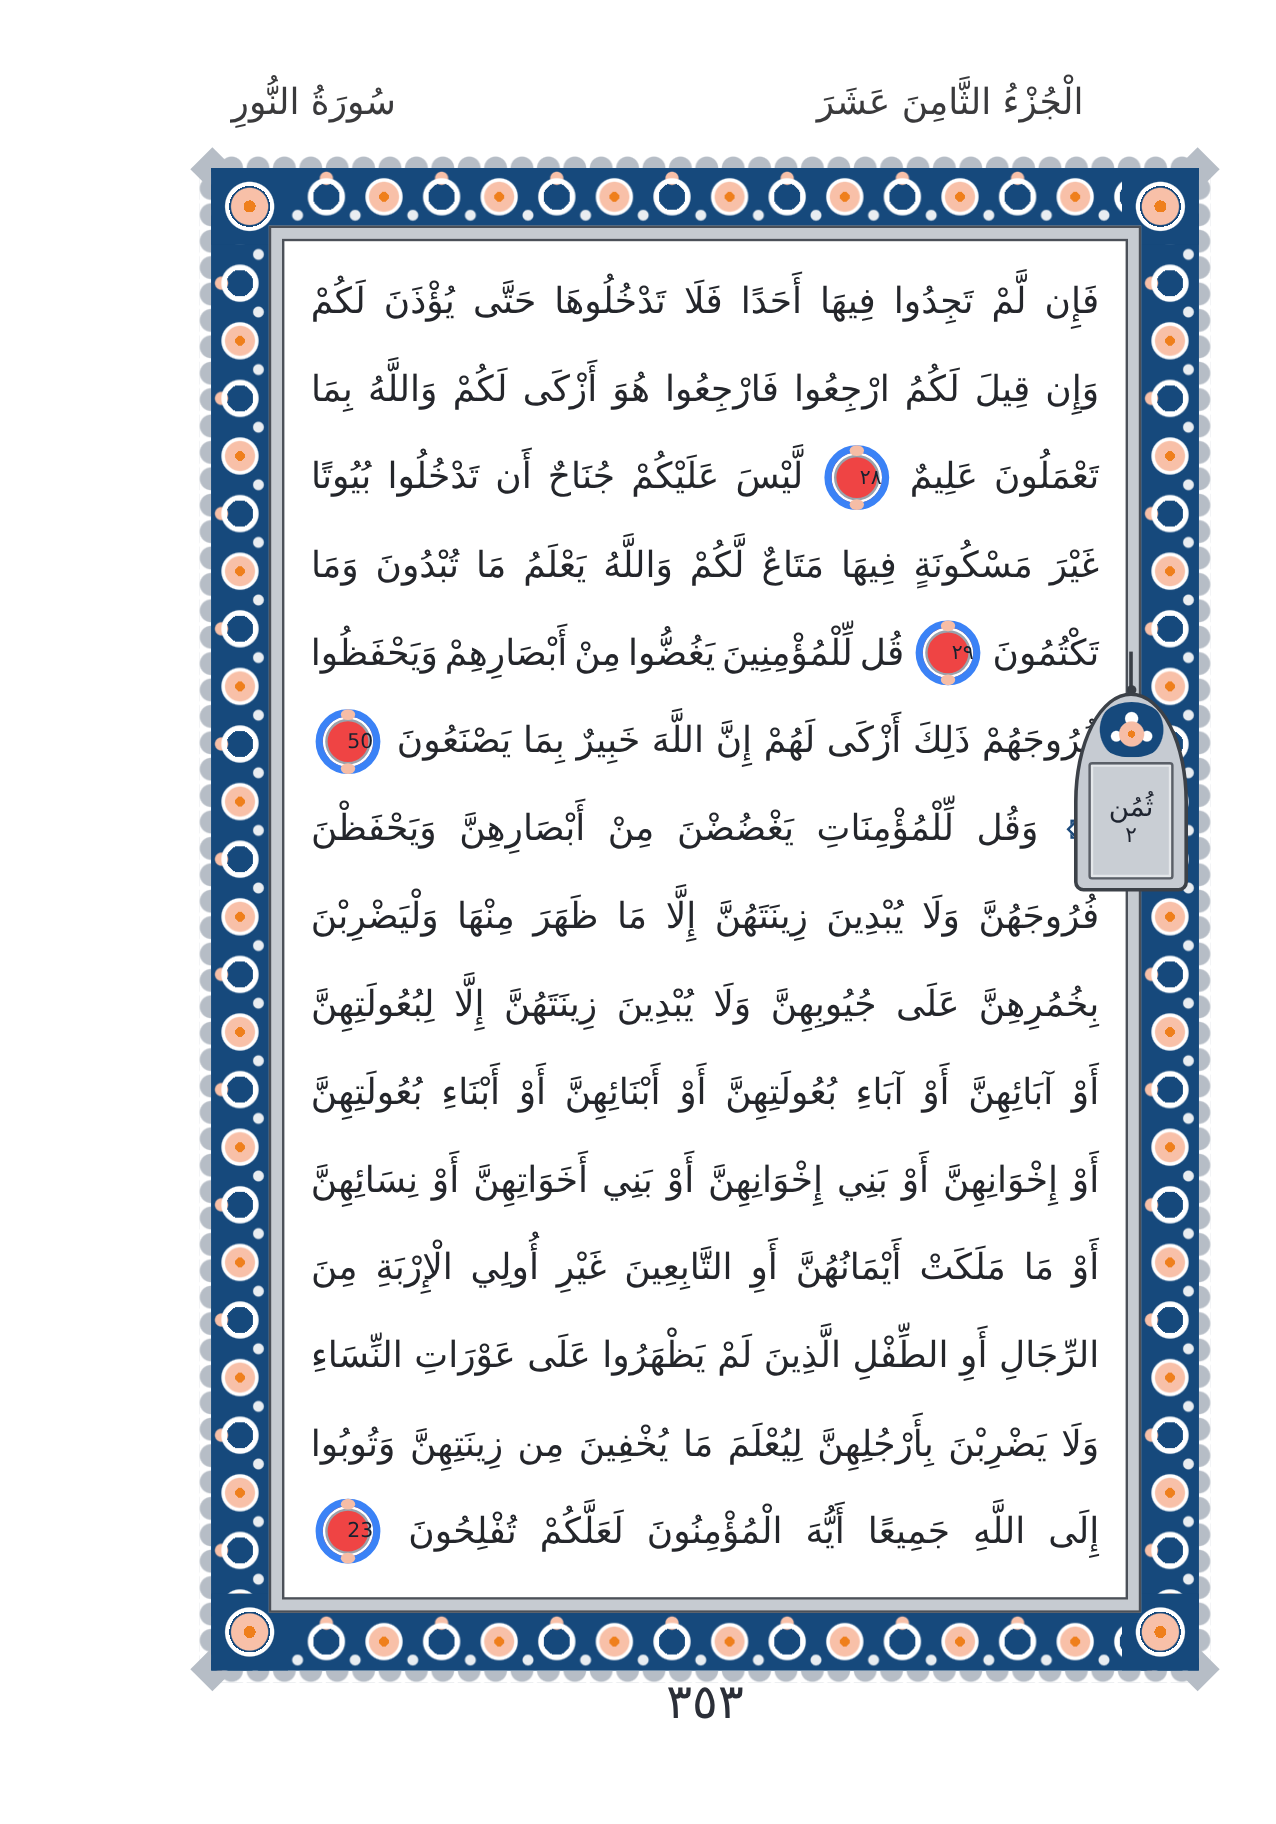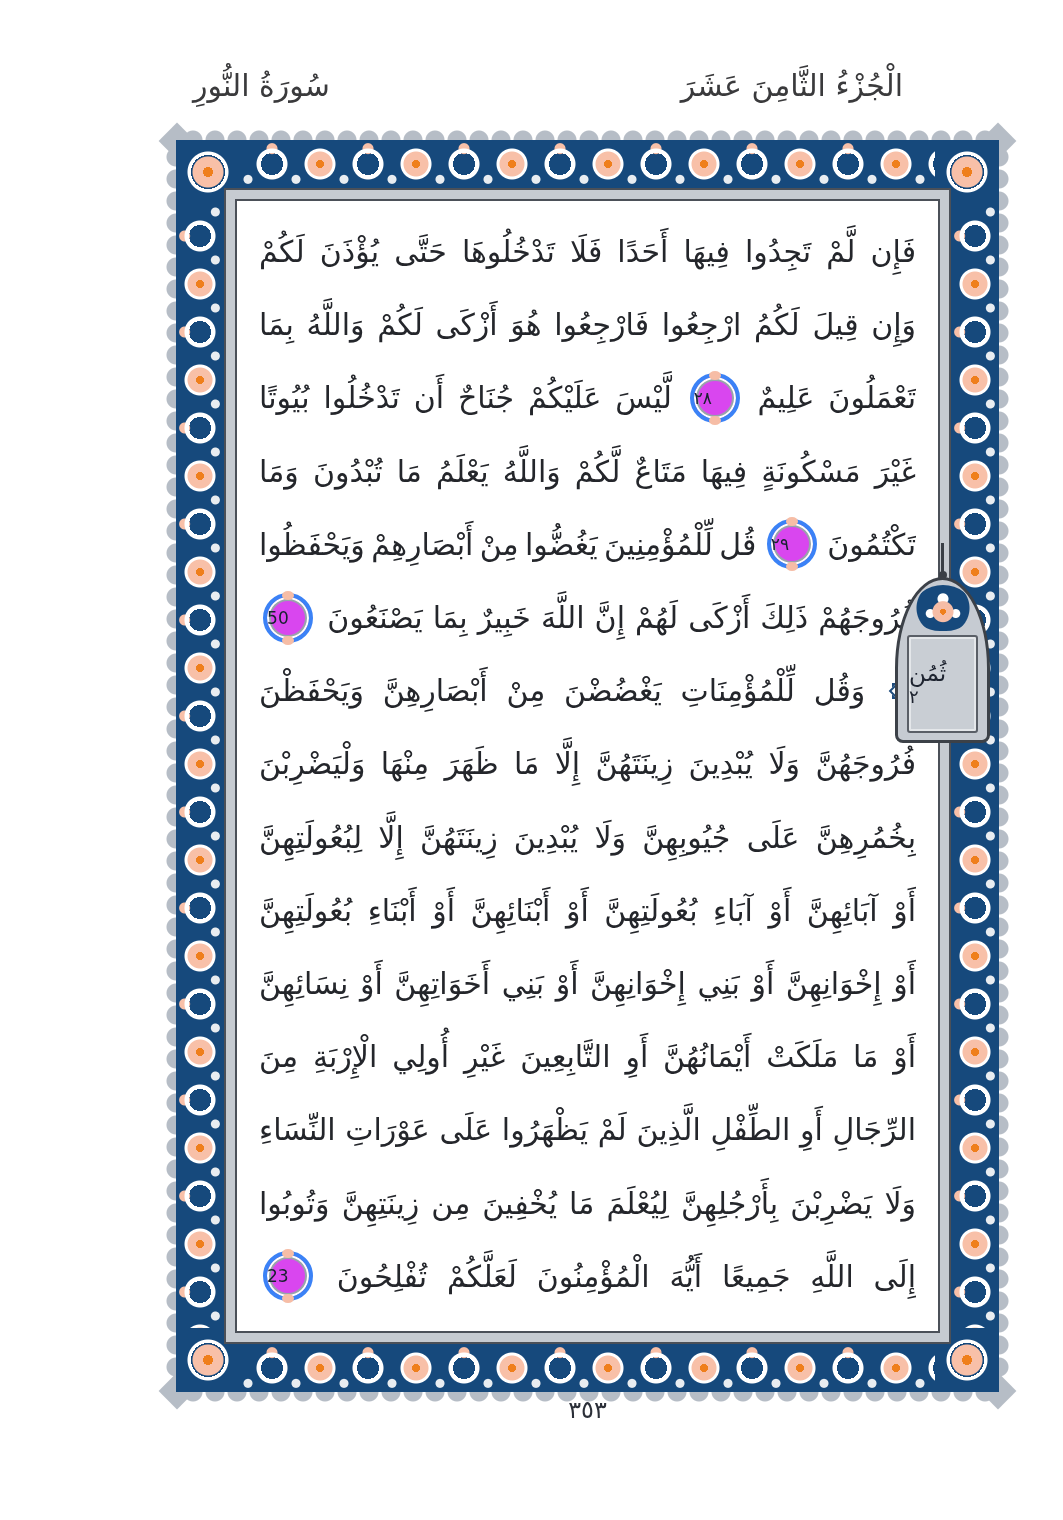--- a/index.html
+++ b/index.html
@@ -58,23 +58,23 @@
   .tip.tl{top:-12px;left:-12px;} .tip.tr{top:-12px;right:-12px;}
   .tip.bl{bottom:-12px;left:-12px;} .tip.br{bottom:-12px;right:-12px;}
   
   .inner-frame{position:absolute;inset:48px;background:#c6cbd1;border:2px solid #4b5058;}
   .text-area{position:absolute;inset:9px;background:#ffffff;border:2px solid #4b5058;
     padding:14px 22px 10px 22px;display:flex;flex-direction:column;}
   
   .qline{direction:rtl;display:flex;justify-content:space-between;align-items:center;
     height:73.2px;overflow:hidden;}
   .qword{font-size:30px;color:#24262b;white-space:nowrap;}
-  .verse-badge{flex:0 0 auto;width:42px;height:42px;border-radius:50%;background:#d946ef;
-    border:4px solid #3b82f6;box-shadow:inset 0 0 0 2px #ffffff,inset 0 0 0 4px #9aa2ac;
-    display:flex;align-items:center;justify-content:flex-end;position:relative;margin:0 4px;}
+  .verse-badge{flex:0 0 auto;width:42px;height:42px;border-radius:50%;background:#ef4444;
+    border:6px solid #3b82f6;box-shadow:inset 0 0 0 2px #ffffff,inset 0 0 0 4px #9aa2ac;
+    display:flex;align-items:center;justify-content:flex-start;position:relative;margin:0 4px;}
   .verse-badge::before,.verse-badge::after{content:"";position:absolute;left:50%;
     transform:translateX(-50%);width:12px;height:9px;border-radius:50%;background:#f6bda6;}
   .verse-badge::before{top:-6px;} .verse-badge::after{bottom:-6px;}
   .verse-num{font-size:17px;color:#17212f;}
   .hizb-star{position:relative;flex:0 0 auto;width:24px;height:24px;margin:0 4px;display:inline-block;}
   .hizb-star::before,.hizb-star::after{content:"";position:absolute;inset:4px;background:#ffffff;
     border:2px solid #1d4b7c;}
   .hizb-star::after{transform:rotate(45deg);}
   
   .medallion{position:absolute;right:73px;top:543px;width:95px;text-align:center;}
@@ -86,26 +86,26 @@
   .dome-cap{position:absolute;top:5px;left:50%;transform:translateX(-50%);width:58px;height:46px;
     border-radius:50% 50% 45% 45%;
     background:
       radial-gradient(circle at 50% 58%,#ef7f1c 0 3px,#f6bda6 3px 10px,transparent 11px),
       radial-gradient(circle at 50% 30%,#ffffff 0 5px,transparent 6px),
       radial-gradient(circle at 28% 62%,#ffffff 0 4px,transparent 5px),
       radial-gradient(circle at 72% 62%,#ffffff 0 4px,transparent 5px),
       radial-gradient(circle at 50% 50%,#16497c 0 26px,transparent 27px);}
   .dome-box{position:absolute;left:9px;right:9px;top:55px;bottom:7px;background:#c9ced4;
     border:2px solid #5a5f67;box-shadow:inset 0 0 0 2px #e4e7ea;border-radius:3px;
-    display:flex;flex-direction:column;align-items:flex-end;justify-content:center;line-height:1.15;}
+    display:flex;flex-direction:column;align-items:center;justify-content:center;line-height:1.15;}
   .thumn-label{font-size:23px;color:#1e2430;}
   .thumn-num{font-size:18px;color:#1e2430;}
   
   .page-num{position:absolute;left:55px;width:823px;top:1396px;text-align:center;
-    font-size:24px;color:#2b2f38;}
+    font-size:40px;color:#2b2f38;}
 </style>
 </head>
 <body>
 
 <div class="page">
 
   <div class="hdr hdr-left">سُورَةُ النُّورِ</div>
   <div class="hdr hdr-right">الْجُزْءُ الثَّامِنَ عَشَرَ</div>
 
   <div class="frame">

